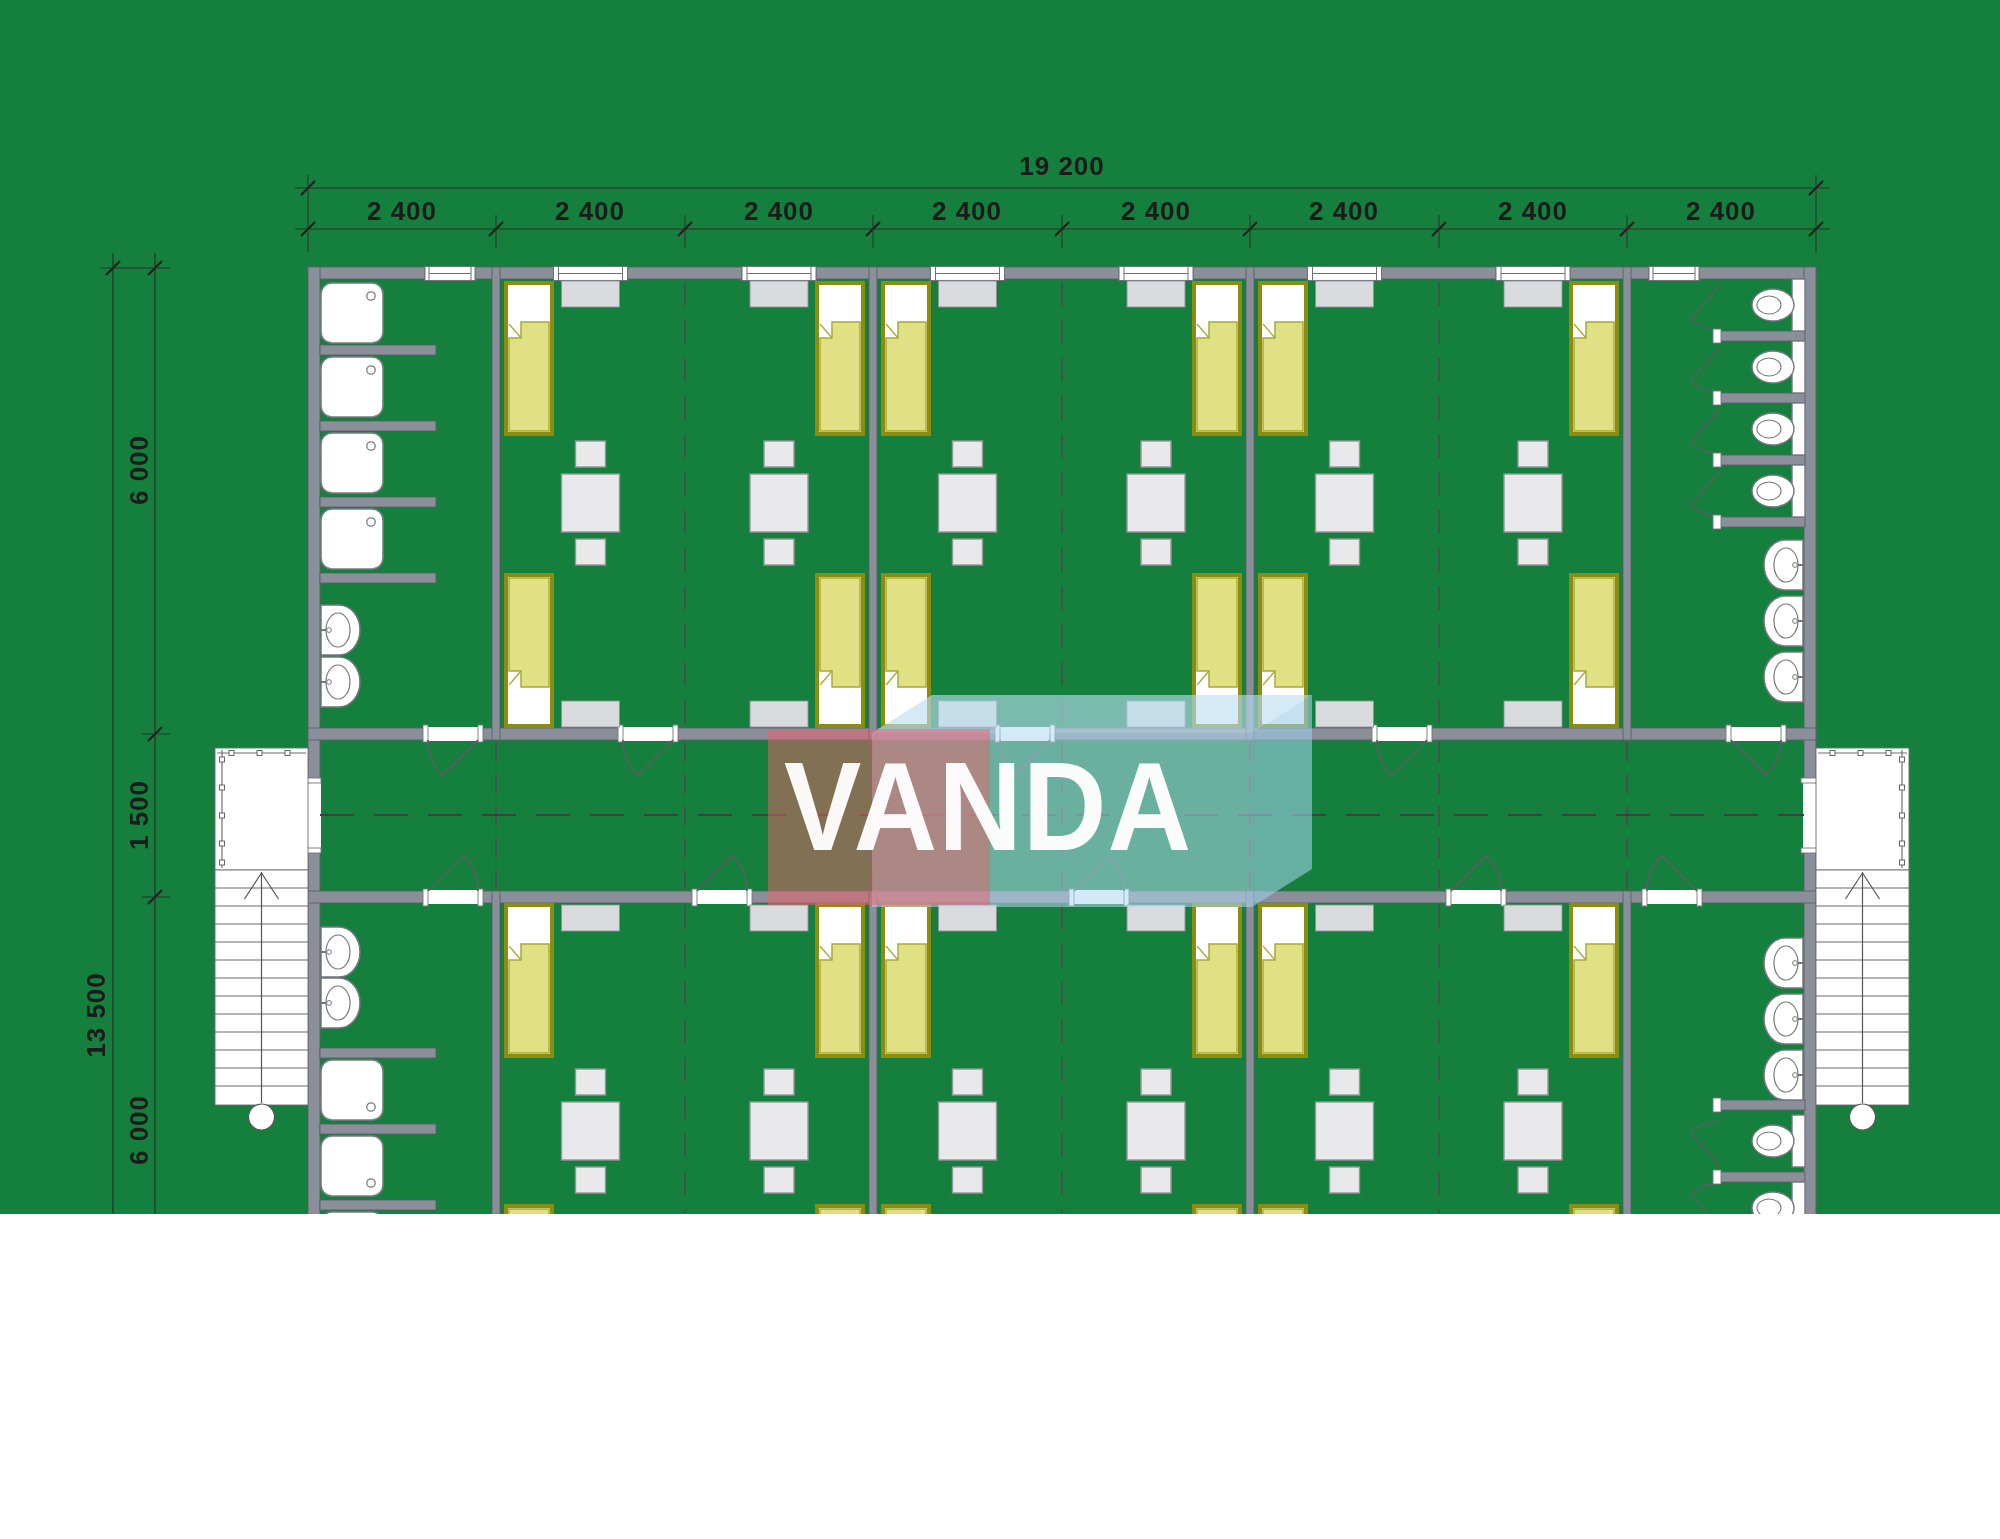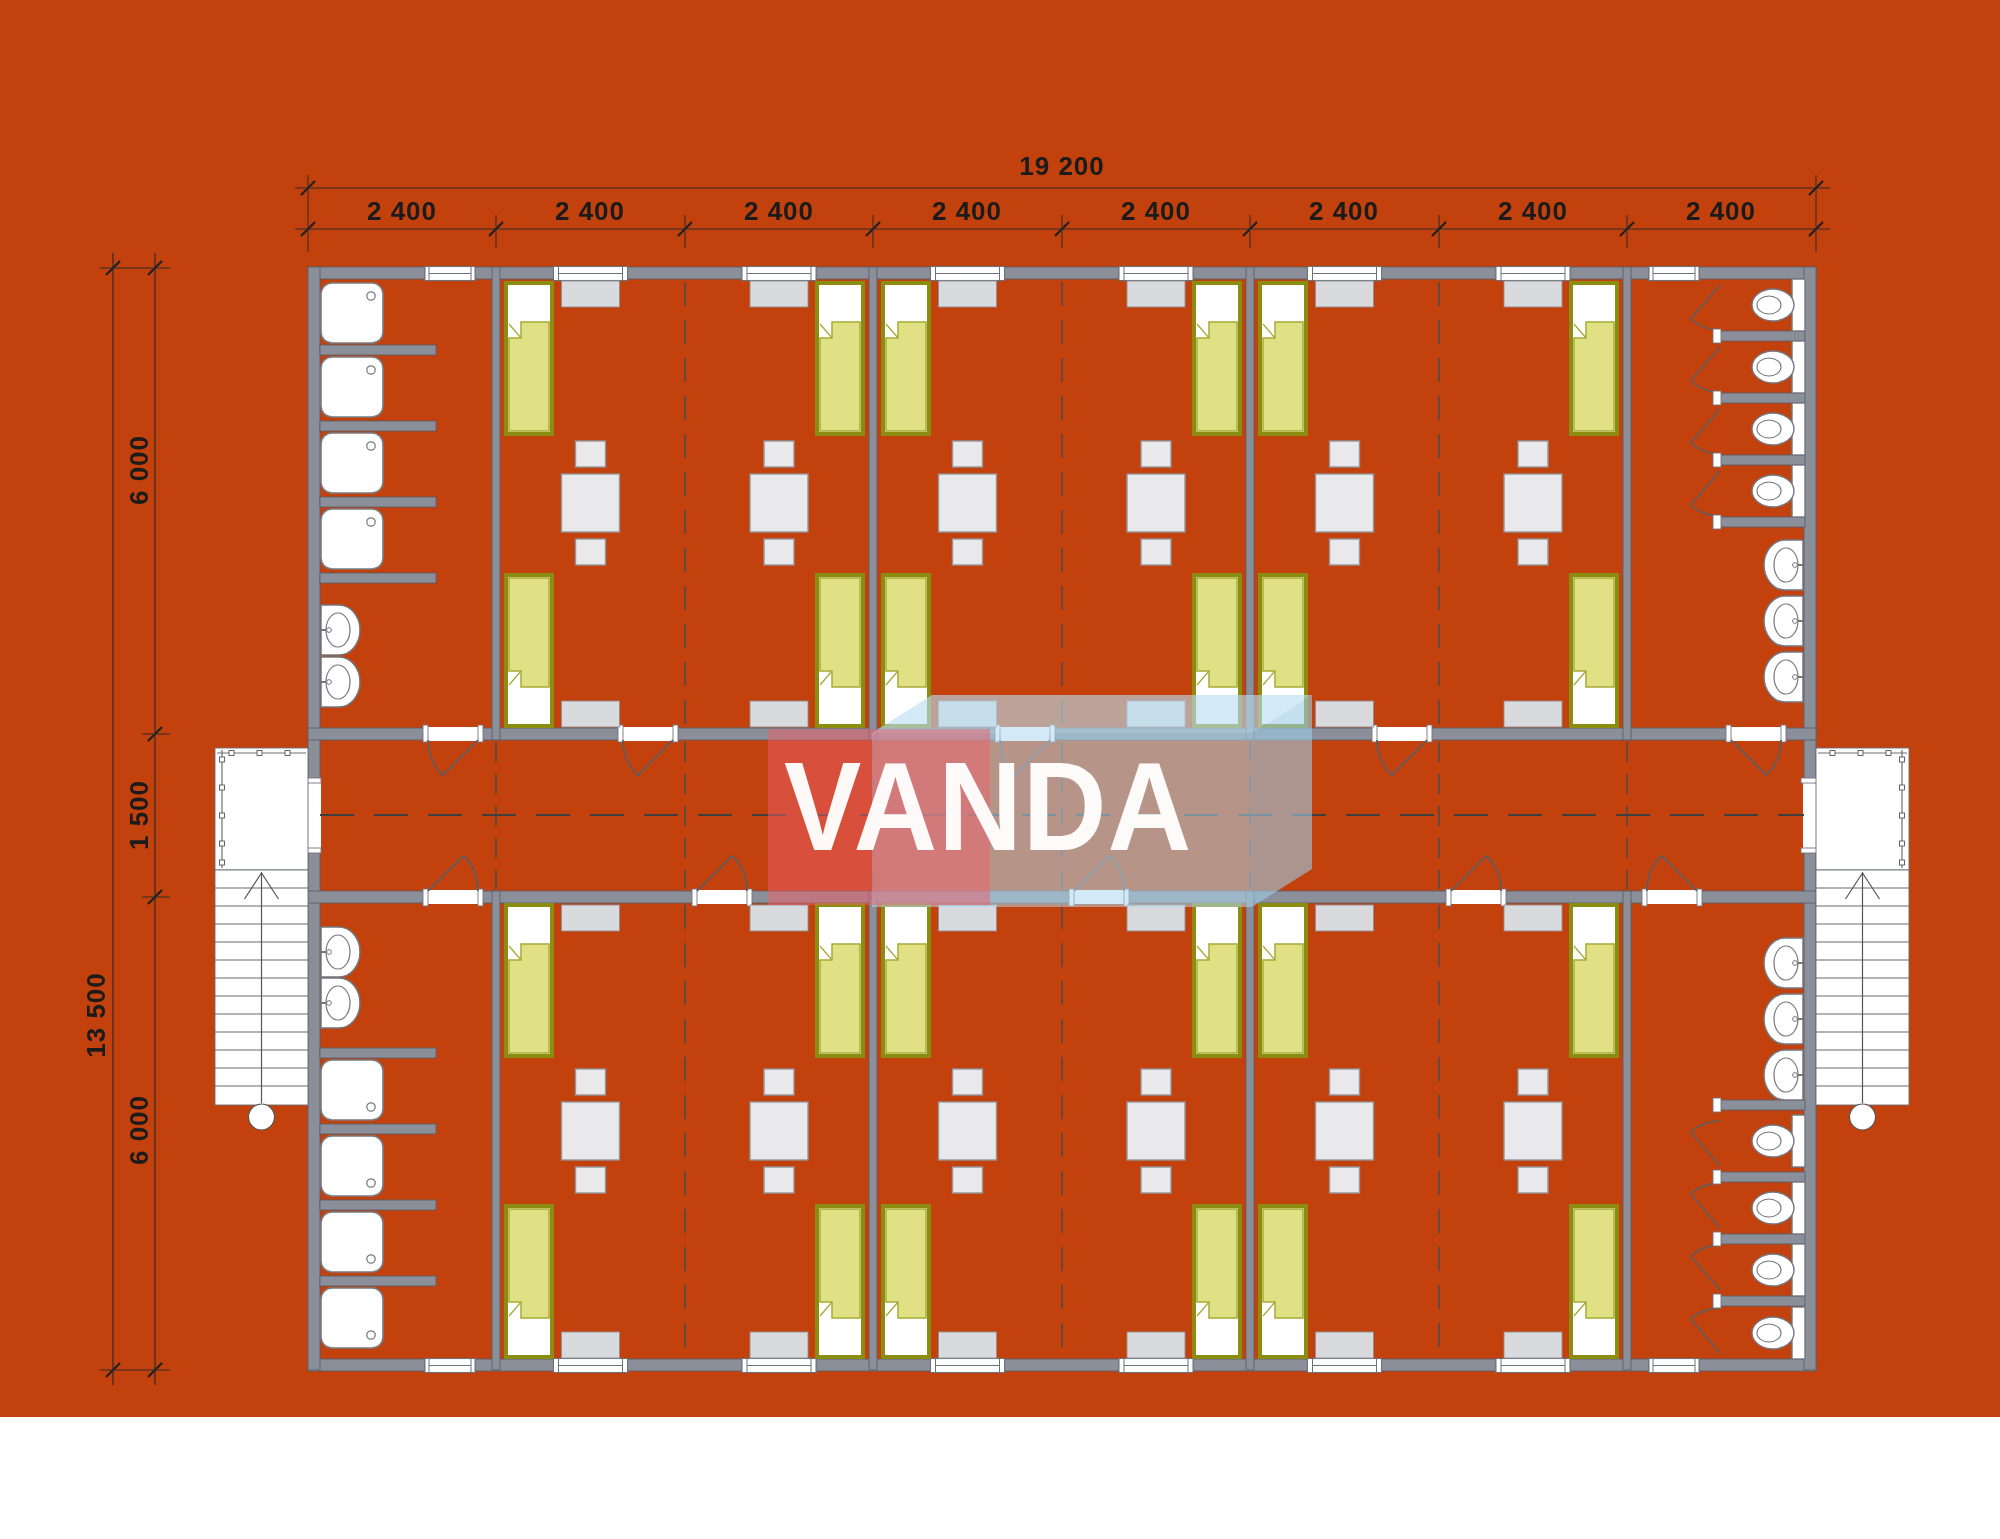--- a/index.html
+++ b/index.html
@@ -1,16 +1,16 @@
 <!DOCTYPE html>
 <html><head>
 <meta charset="utf-8">
 <style>
   html,body{margin:0;padding:0;background:#fff;}
-  .canvas{position:relative;width:2000px;height:1417px;background:#c2410c;overflow:hidden;
+  .canvas{position:relative;width:2000px;height:1214px;background:#15803d;overflow:hidden;
           font-family:"Liberation Sans", sans-serif;}
   #plan-svg{position:absolute;left:0;top:0;}
   .dim{position:absolute;transform:translate(-50%,-50%);font-weight:700;font-size:26px;
        color:#1b1b1b;white-space:nowrap;z-index:5;letter-spacing:1px;}
   .dim.rot{transform:translate(-50%,-50%) rotate(-90deg);}
   .wm-text{position:absolute;transform:translate(-50%,-50%) scaleX(0.92);
        font-weight:700;font-size:126px;letter-spacing:1px;color:rgba(255,255,255,0.96);
        z-index:4;white-space:nowrap;}
 </style>
 </head>

